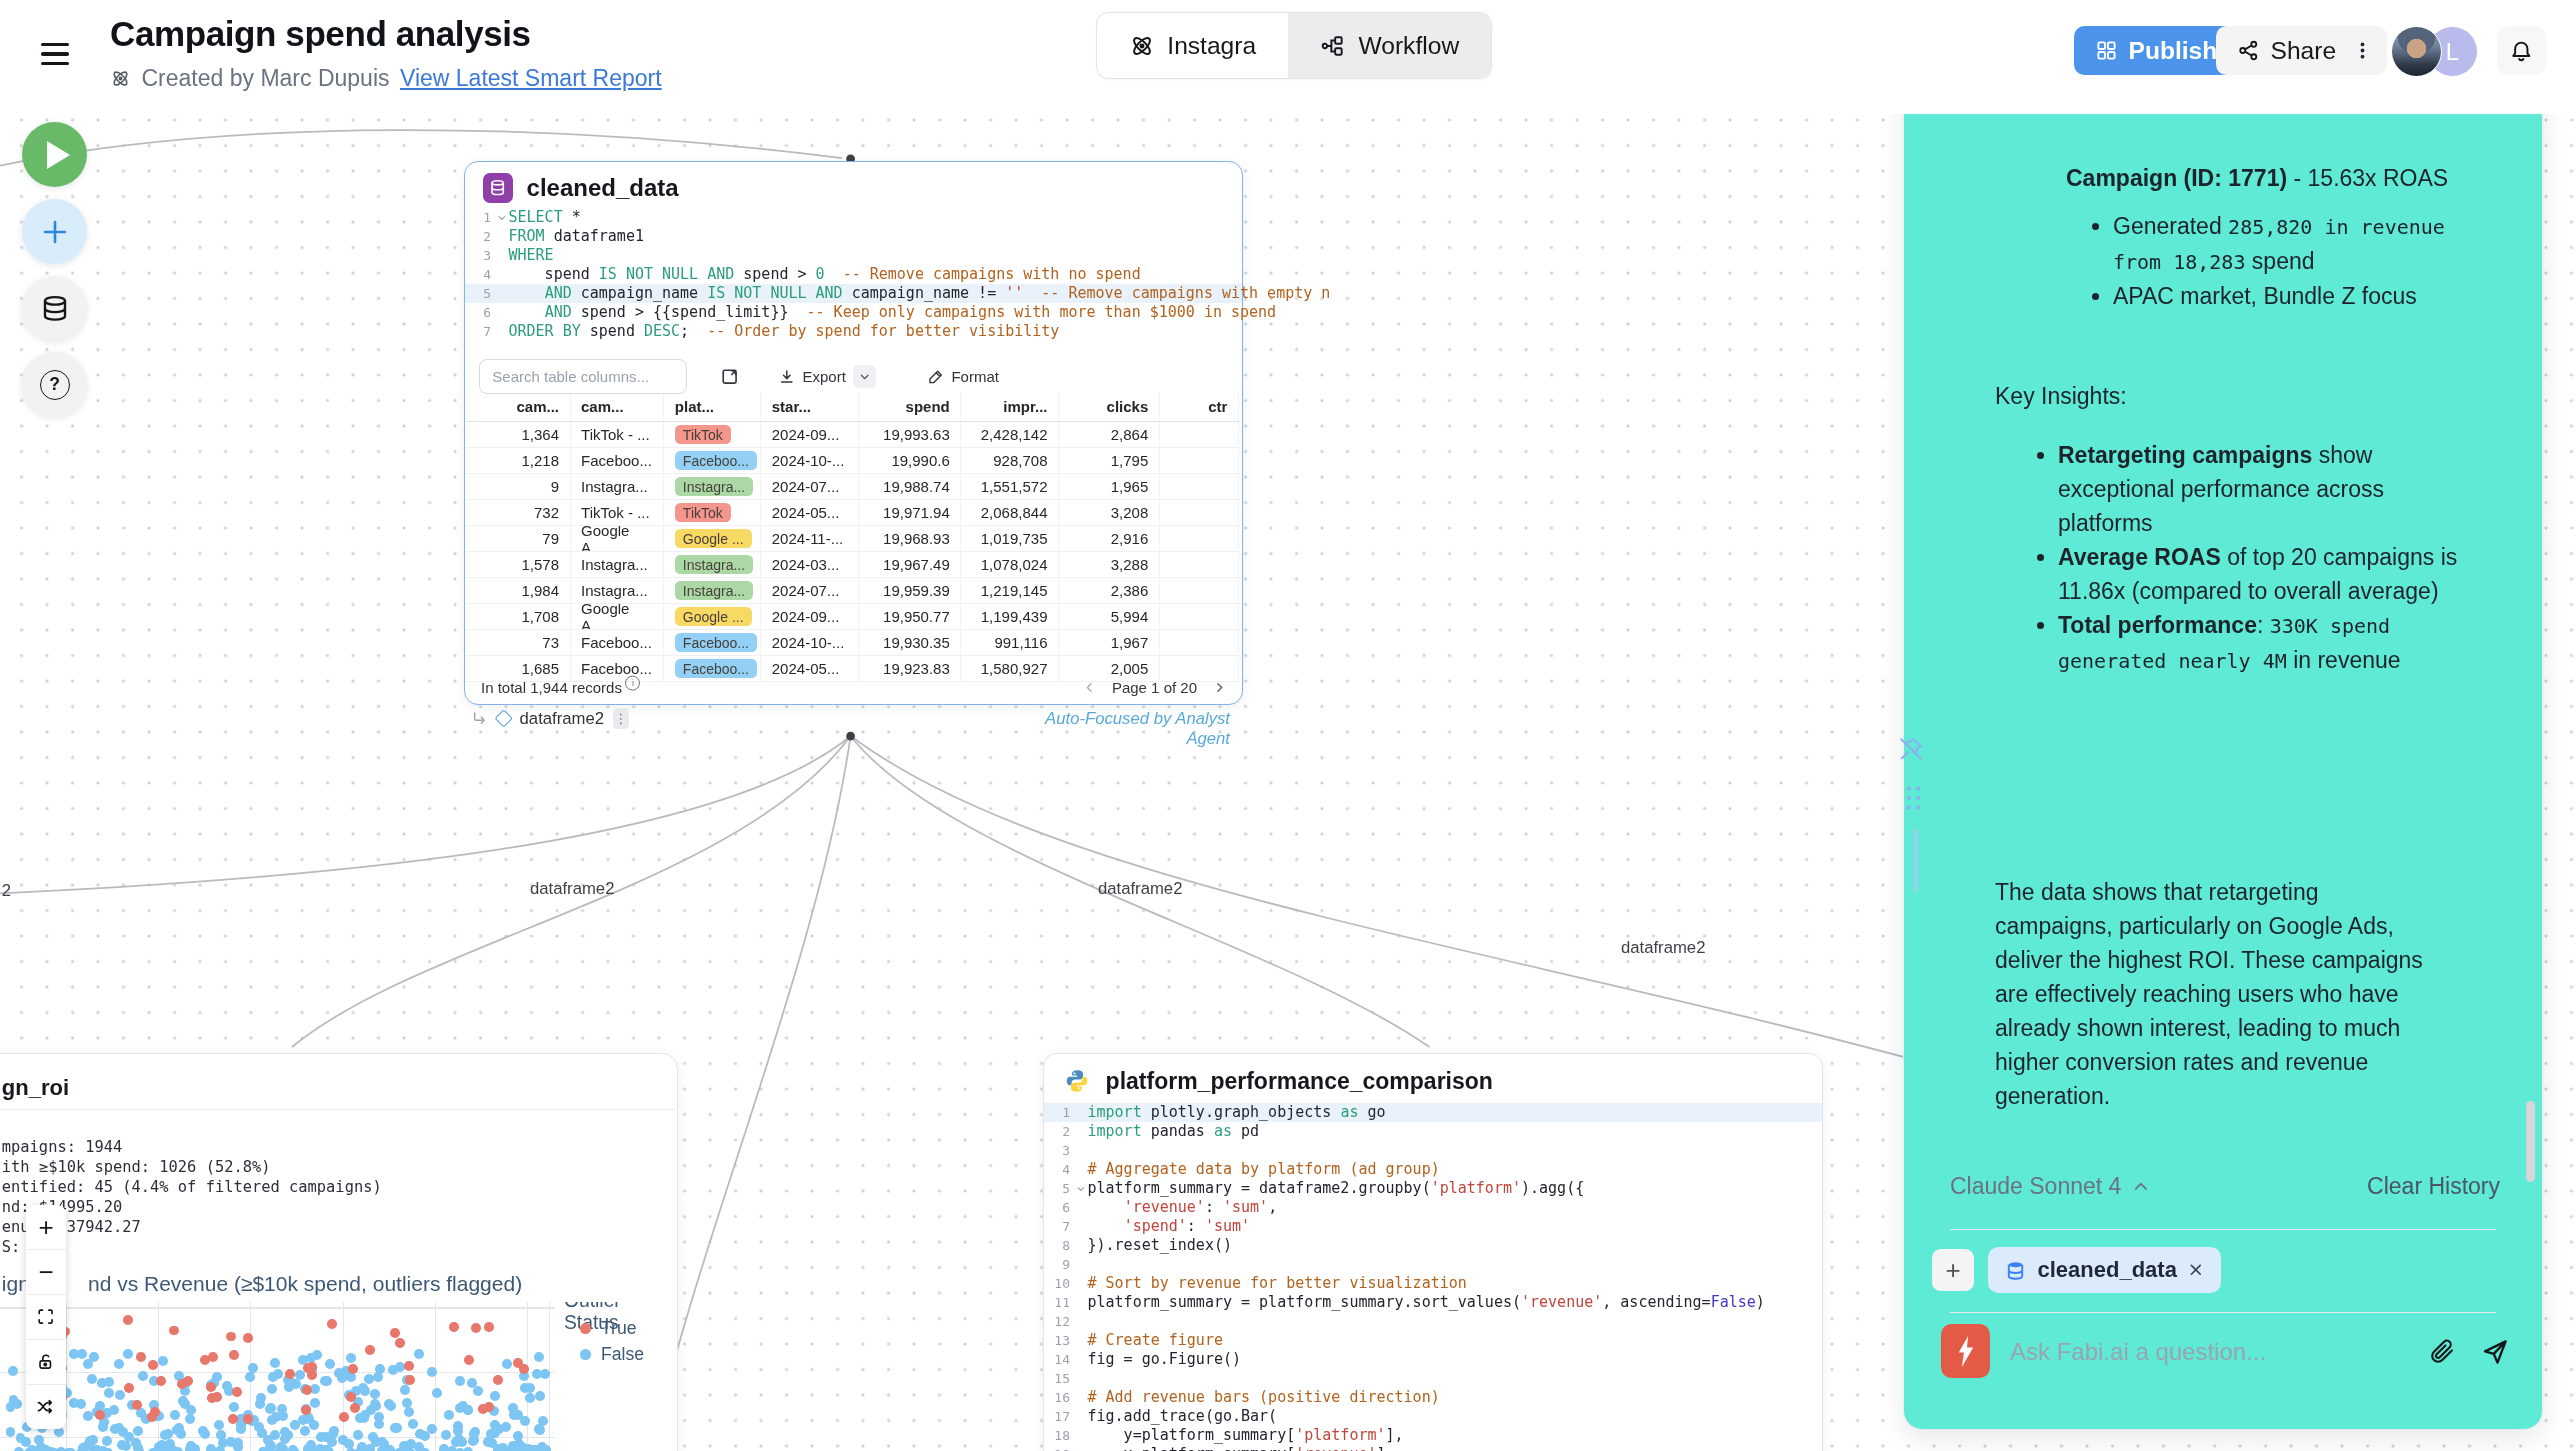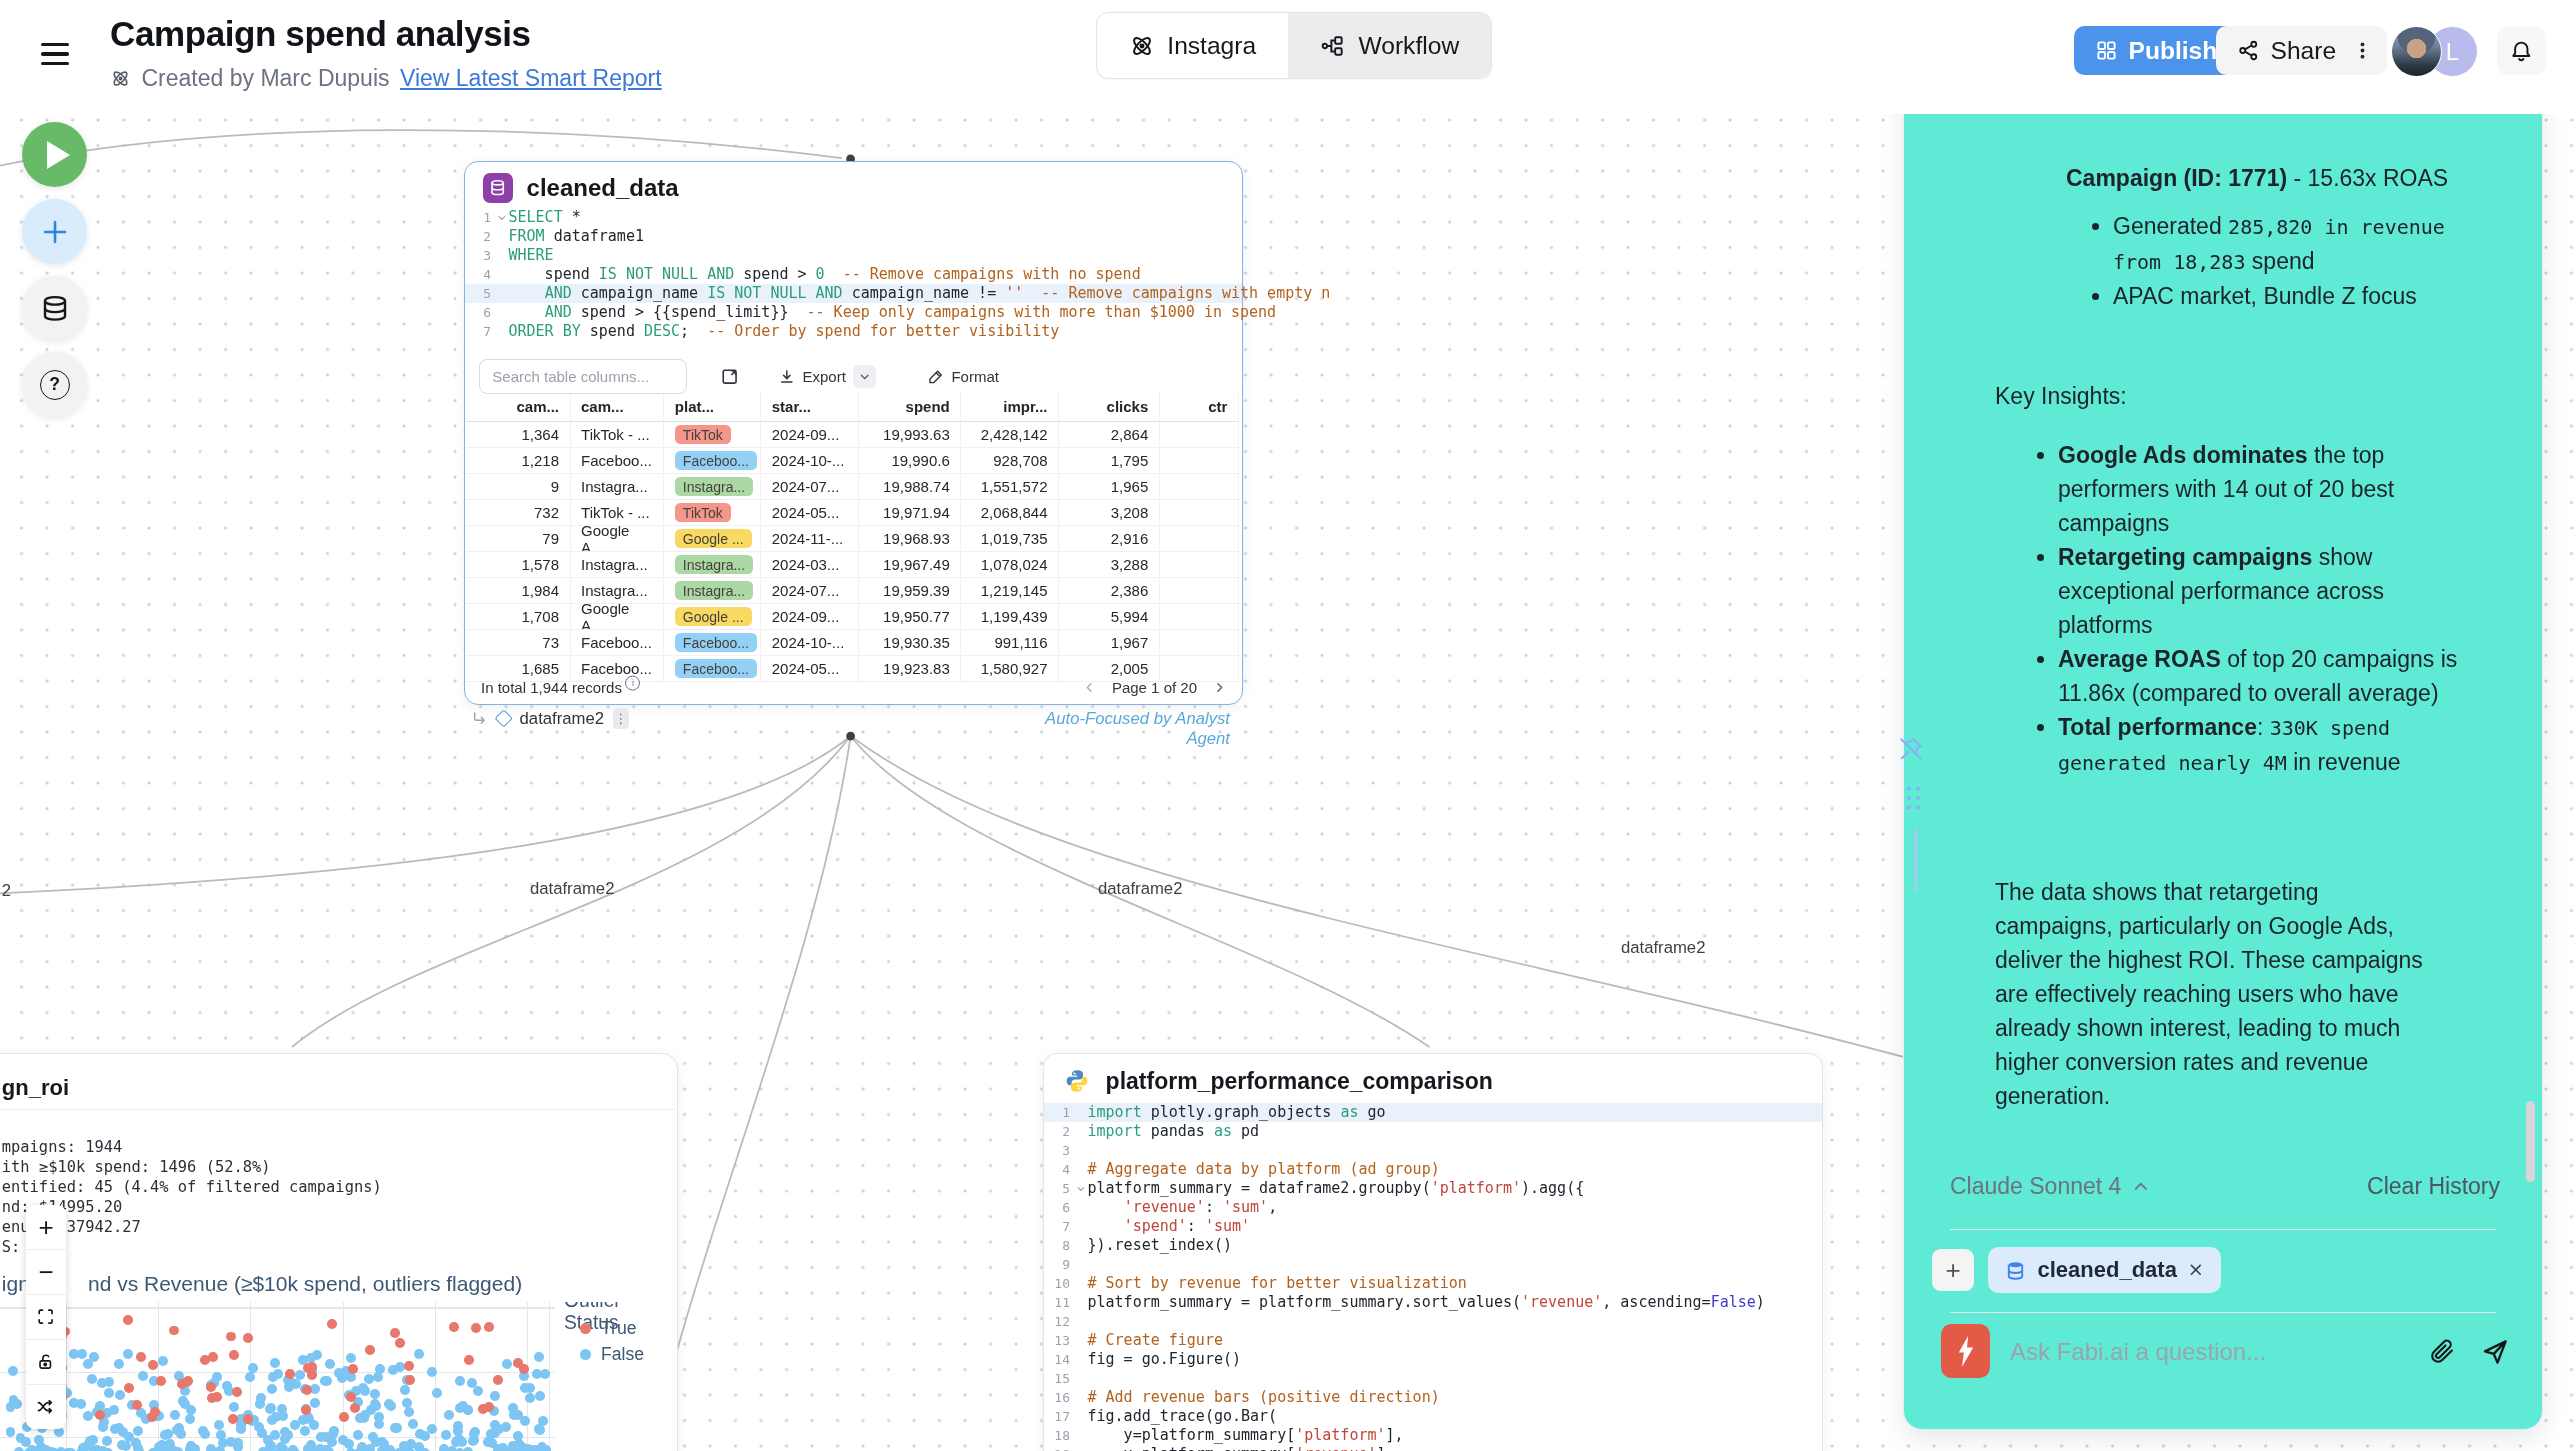--- a/index.html
+++ b/index.html
@@ -449,21 +449,21 @@
   <span>dataframe2</span>
   <span class="dots-chip">⋮</span>
 </div>
 <div class="abs autofocus" style="left:1000px;top:709px;width:230px;text-align:right">Auto-Focused by Analyst Agent</div>
 
 <div class="abs card" style="left:-299px;top:1053px;width:975px;height:527px;border-radius:16px"></div>
 <div class="abs" style="left:1.8px;top:1075px;font-size:22px;font-weight:600;color:#15181d;z-index:4">gn_roi</div>
 <div class="abs" style="left:0;top:1109px;width:675px;height:0.9px;background:#ececee;z-index:4"></div>
 <div class="abs" id="roi-stats" style="left:1.8px;top:1137px;z-index:4">
     <div class="stat-line">mpaigns: 1944</div>
-    <div class="stat-line">ith ≥$10k spend: 1496 (52.8%)</div>
+    <div class="stat-line">ith ≥$10k spend: 1026 (52.8%)</div>
     <div class="stat-line">entified: 45 (4.4% of filtered campaigns)</div>
     <div class="stat-line">nd: $14995.20</div>
     <div class="stat-line">enue: $37942.27</div>
     <div class="stat-line">S:</div>
   </div>
 <div class="abs plot-title" style="left:1.8px;top:1272px;z-index:4">ign</div>
 <div class="abs plot-title" style="left:88px;top:1272px;z-index:4">nd vs Revenue (≥$10k spend, outliers flagged)</div>
 
 <div class="abs" id="plot" style="left:0;top:1302px;width:677px;height:151px;z-index:4;overflow:hidden">
   <div class="gridh" style="top:5.3px;width:555px"></div>
@@ -949,24 +949,20 @@
         <span class="dot"></span>
         <div class="chat-txt"><span>APAC market, Bundle Z focus</span></div>
       </div>
     </div>
 
   <div class="abs chat-txt" style="left:91px;top:304px">Key Insights:</div>
 
   <div class="abs" id="insights-list" style="left:133px;top:363px;width:439px">
       <div class="chat-li">
         <span class="dot"></span>
-        <div class="chat-txt"><span class="chat-bold">Google Ads dominates</span><span> the top performers with 14 out of 20 best campaigns</span></div>
-      </div>
-      <div class="chat-li">
-        <span class="dot"></span>
         <div class="chat-txt"><span class="chat-bold">Retargeting campaigns</span><span> show exceptional performance across platforms</span></div>
       </div>
       <div class="chat-li">
         <span class="dot"></span>
         <div class="chat-txt"><span class="chat-bold">Average ROAS</span><span> of top 20 campaigns is 11.86x (compared to overall average)</span></div>
       </div>
       <div class="chat-li">
         <span class="dot"></span>
         <div class="chat-txt"><span class="chat-bold">Total performance</span><span>: </span><span class="chat-code">330K spend generated nearly 4M</span><span> in revenue</span></div>
       </div>

